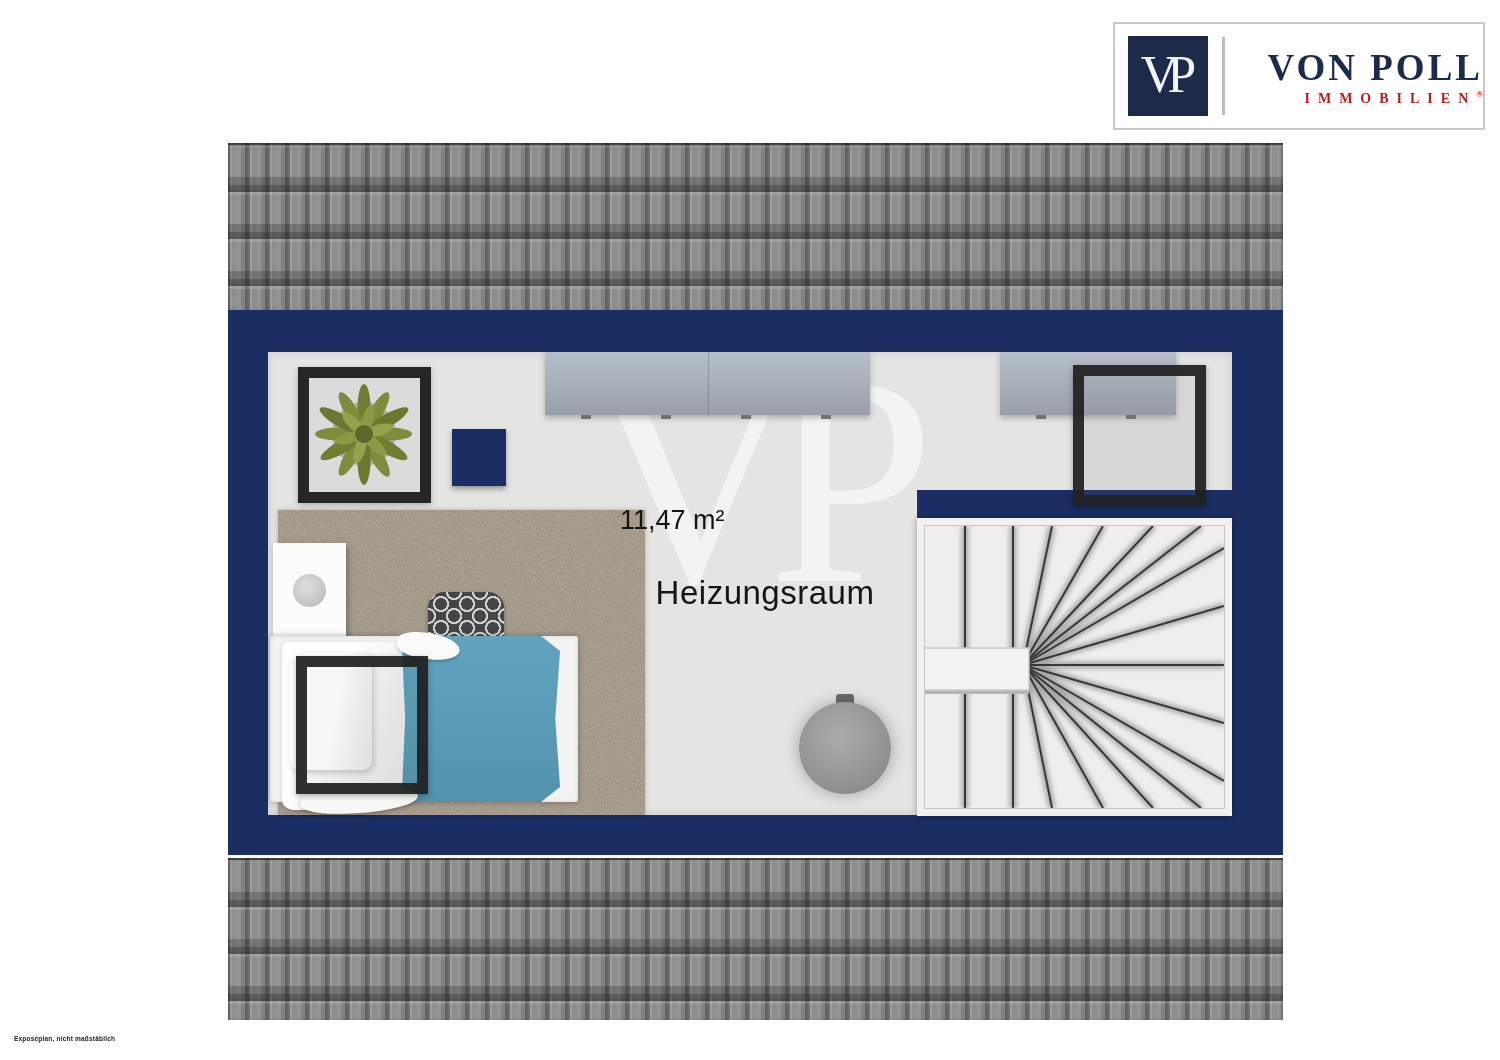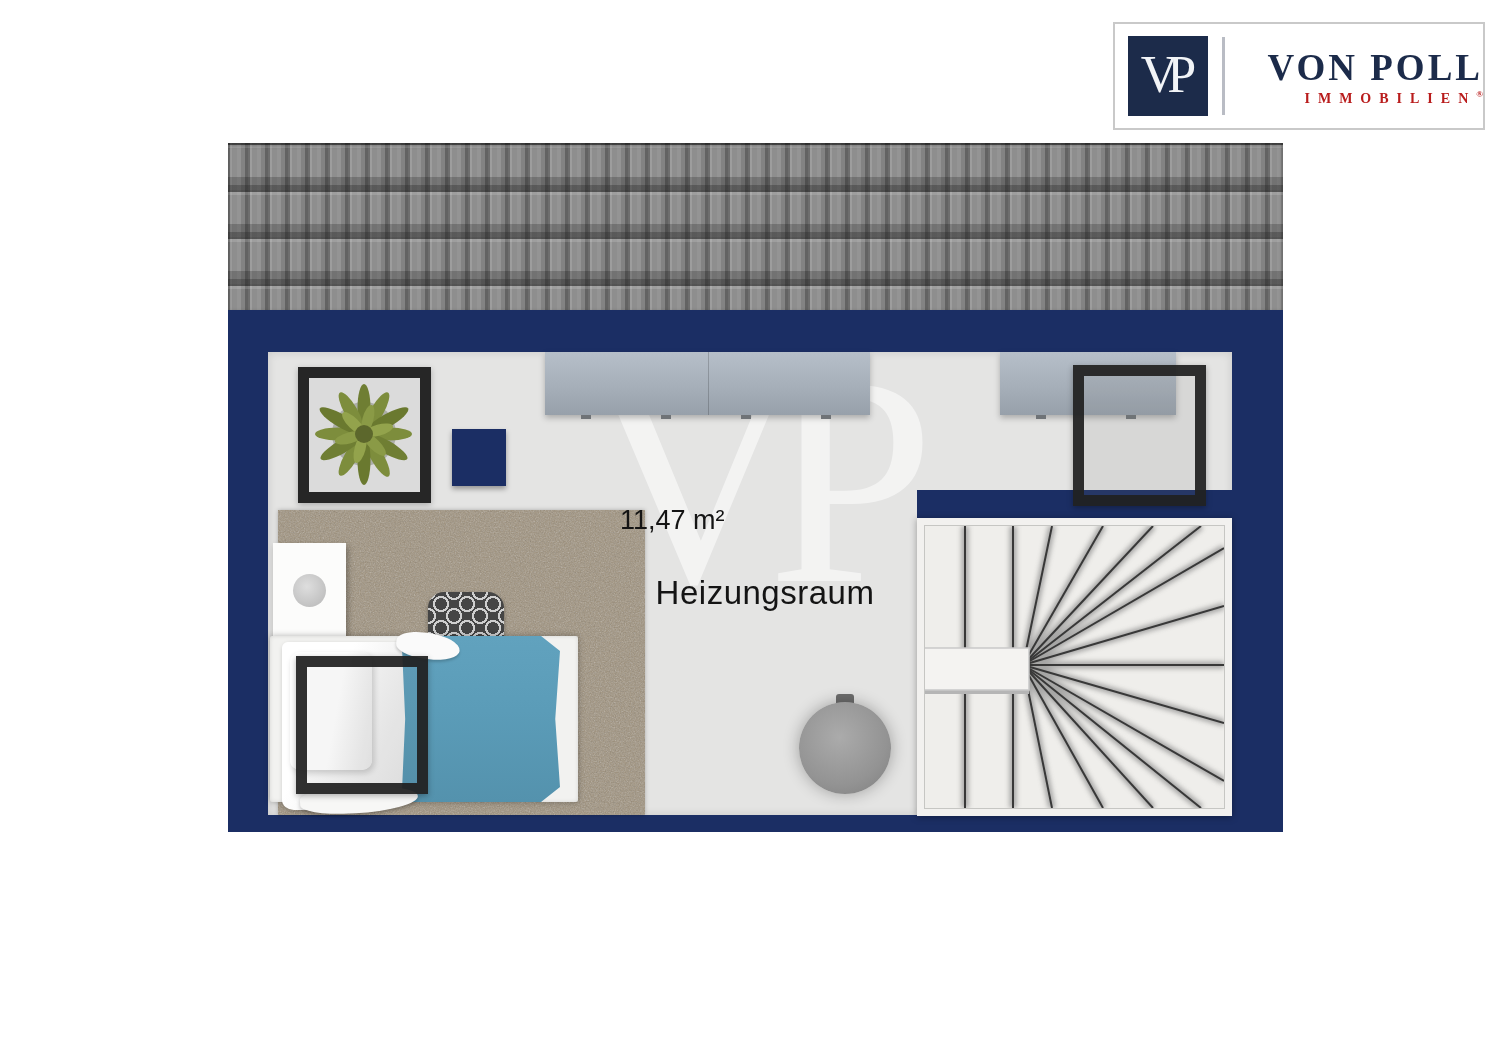--- a/index.html
+++ b/index.html
@@ -1,16 +1,16 @@
 <!DOCTYPE html>
 <html><head>
 <meta charset="utf-8">
 <style>
   html,body{margin:0;padding:0;background:#ffffff;}
-  #canvas{position:relative;width:1500px;height:832px;background:#ffffff;overflow:hidden;
+  #canvas{position:relative;width:1500px;height:1060px;background:#ffffff;overflow:hidden;
           font-family:"Liberation Sans",sans-serif;}
 
   
   .logo-box{position:absolute;left:1113px;top:22px;width:368px;height:104px;background:#ffffff;
             border:2px solid #c9c9c9;display:flex;align-items:center;}
   .vp-square{width:80px;height:80px;margin-left:13px;background:#1c2b4a;display:flex;
              align-items:center;justify-content:center;}
   .vp-square span{color:#f2f4f7;font-family:"Liberation Serif",serif;font-size:52px;
                   letter-spacing:-11px;padding-right:10px;margin-top:-4px;}
   .logo-divider{width:3px;height:78px;background:#b9bcc4;margin-left:14px;}

